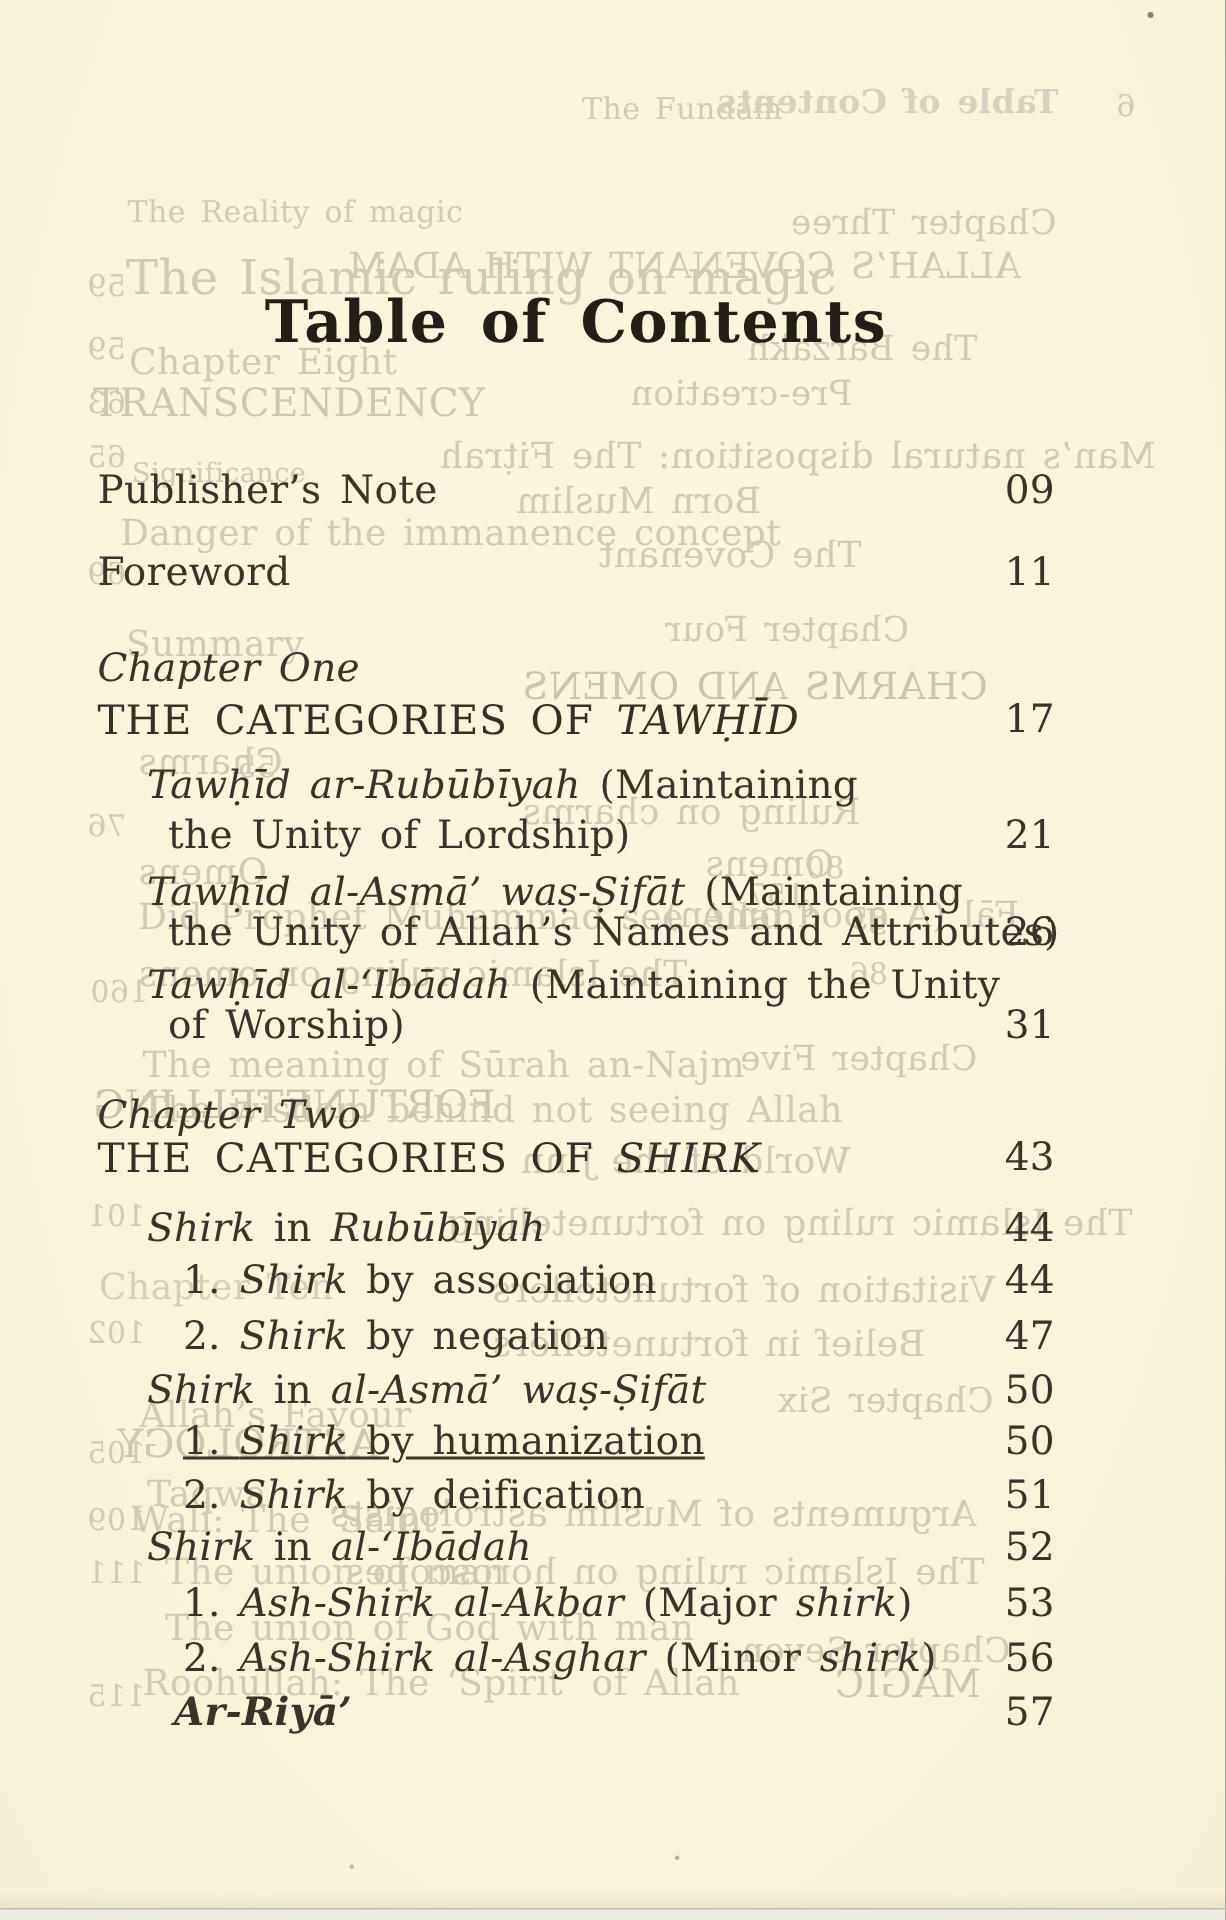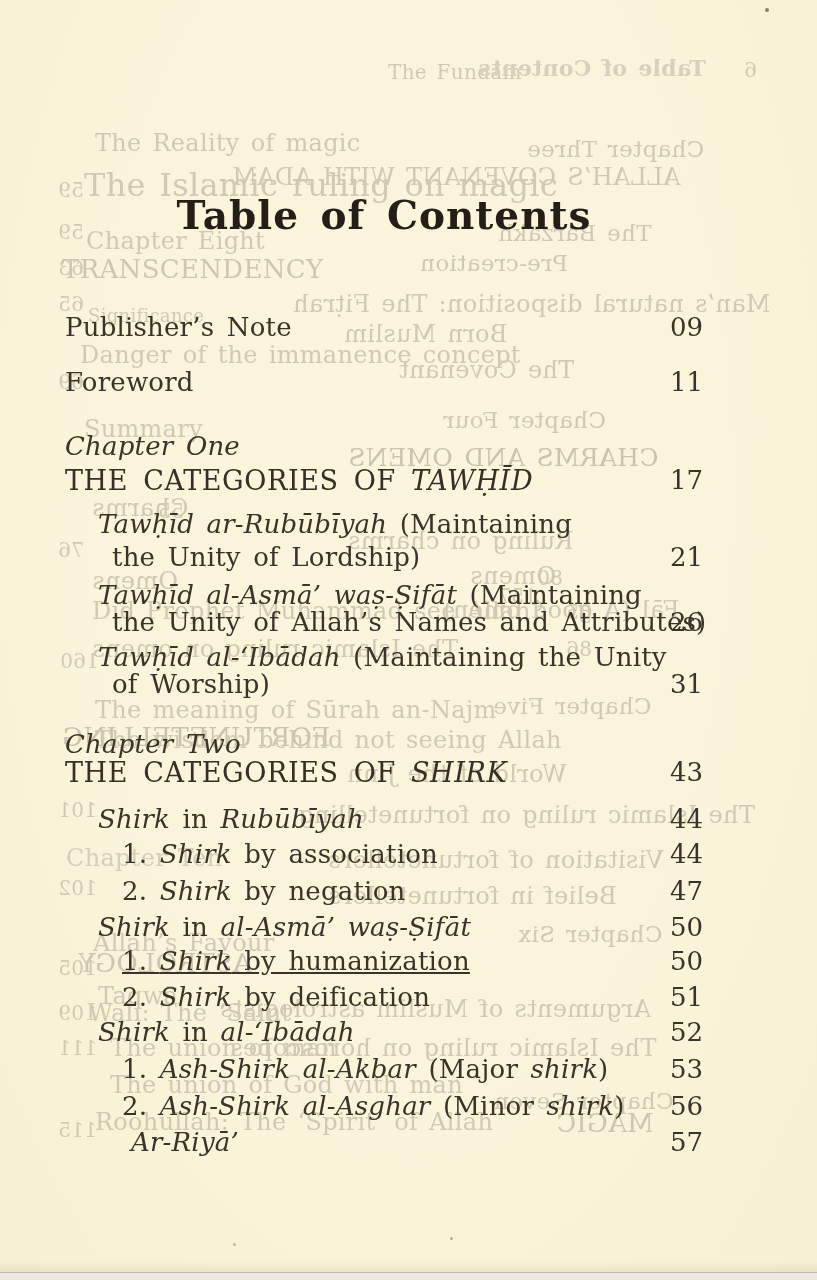--- a/index.html
+++ b/index.html
@@ -54,21 +54,21 @@
 </style>
 </head>
 <body>
 
 <div class="page">
   <div class="ghost-layer" id="ghost-layer">
       <span class="ghost it" style="left: 388px; top: 62px; font-size: 20px;">The Fundam</span>
       <span class="ghost mir b" style="left: 478px; top: 57px; font-size: 22px; color: rgb(214, 209, 191);">Table of Contents</span>
       <span class="ghost mir" style="left: 744px; top: 60px; font-size: 20px;">6</span>
       <span class="ghost mir it" style="left: 527px; top: 138px; font-size: 23px;">Chapter Three</span>
-      <span class="ghost" style="left: 95px; top: 131px; font-size: 24px;">The Reality of magic</span>
+      <span class="ghost" style="left: 85px; top: 131px; font-size: 20px;">The Reality of magic</span>
       <span class="ghost" style="left: 84px; top: 169px; font-size: 32px;">The Islamic ruling on magic</span>
       <span class="ghost mir" style="left: 232px; top: 165px; font-size: 24px;">ALLAH’S COVENANT WITH ADAM</span>
       <span class="ghost mir" style="left: 58px; top: 180px; font-size: 20px;">59</span>
       <span class="ghost mir it" style="left: 498px; top: 222px; font-size: 23px;">The Barzakh</span>
       <span class="ghost it" style="left: 86px; top: 229px; font-size: 24px;">Chapter Eight</span>
       <span class="ghost mir" style="left: 58px; top: 222px; font-size: 20px;">59</span>
       <span class="ghost" style="left: 62px; top: 256px; font-size: 26px; color: rgb(204, 199, 174);">TRANSCENDENCY</span>
       <span class="ghost mir" style="left: 58px; top: 258px; font-size: 20px;">63</span>
       <span class="ghost mir" style="left: 420px; top: 252px; font-size: 23px;">Pre-creation</span>
       <span class="ghost mir" style="left: 293px; top: 292px; font-size: 24px;">Man’s natural disposition: The Fiṭrah</span>
@@ -156,21 +156,21 @@
         <div class="toc-line" style="left: 122px; top: 947px; text-decoration: underline;"><span>1. </span><span class="it">Shirk</span><span> by humanization</span></div>
         <div class="toc-page" style="top: 947px;">50</div>
         <div class="toc-line" style="left: 122px; top: 983px;"><span>2. </span><span class="it">Shirk</span><span> by deification</span></div>
         <div class="toc-page" style="top: 983px;">51</div>
         <div class="toc-line" style="left: 98px; top: 1018px;"><span class="it">Shirk</span><span> in </span><span class="it">al-‘Ibādah</span></div>
         <div class="toc-page" style="top: 1018px;">52</div>
         <div class="toc-line" style="left: 122px; top: 1055px;"><span>1. </span><span class="it">Ash-Shirk al-Akbar</span><span> (Major </span><span class="it">shirk</span><span>)</span></div>
         <div class="toc-page" style="top: 1055px;">53</div>
         <div class="toc-line" style="left: 122px; top: 1092px;"><span>2. </span><span class="it">Ash-Shirk al-Asghar</span><span> (Minor </span><span class="it">shirk</span><span>)</span></div>
         <div class="toc-page" style="top: 1092px;">56</div>
-        <div class="toc-line" style="left: 131px; top: 1128px;"><span class="it">Ar-Riyā’</span></div>
+        <div class="toc-line" style="left: 116px; top: 1128px; font-weight: bold;"><span class="it">Ar-Riyā’</span></div>
         <div class="toc-page" style="top: 1128px;">57</div>
       </div>
   </div>
   <div class="edge-shadow"></div>
   <div class="edge-strip"></div>
 <div class="speck" style="left: 765px; top: 8px; width: 4px; height: 4px; background: rgb(138, 130, 102);"></div>
     <div class="speck" style="left: 450px; top: 1237px; width: 3px; height: 3px; background: rgb(181, 174, 148);"></div>
     <div class="speck" style="left: 233px; top: 1243px; width: 3px; height: 3px; background: rgb(194, 187, 159);"></div>
   </div>
 

